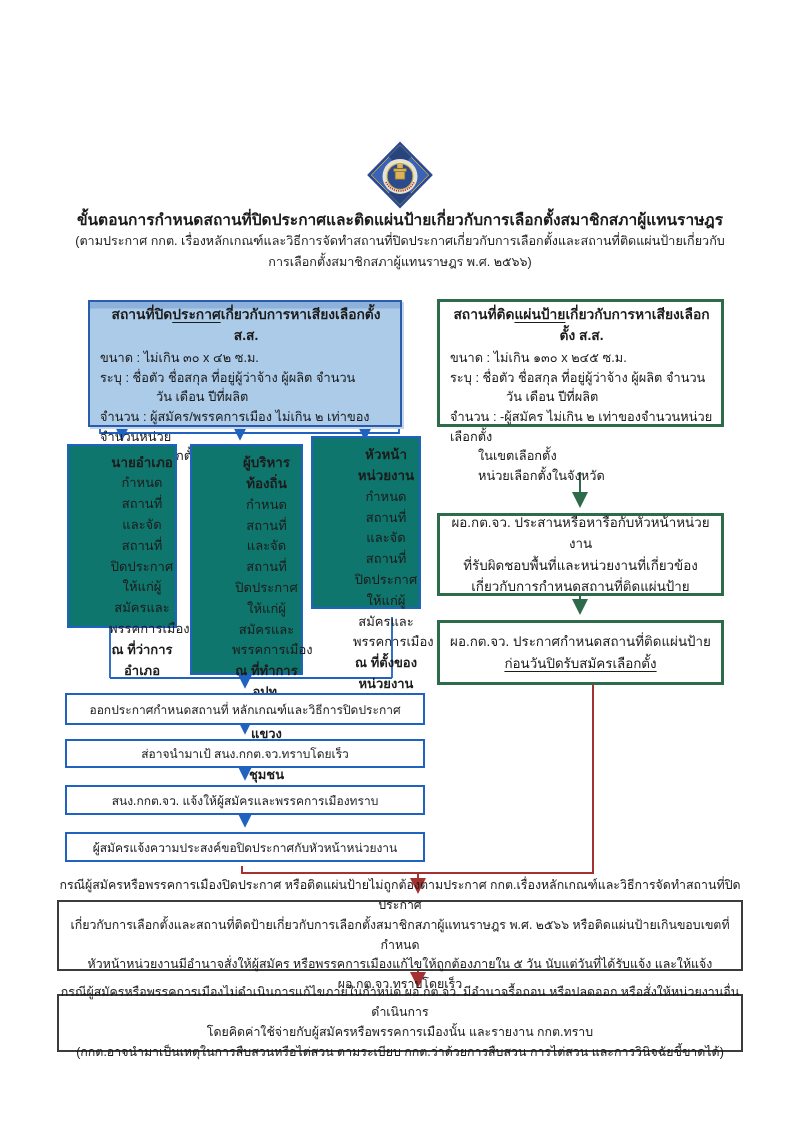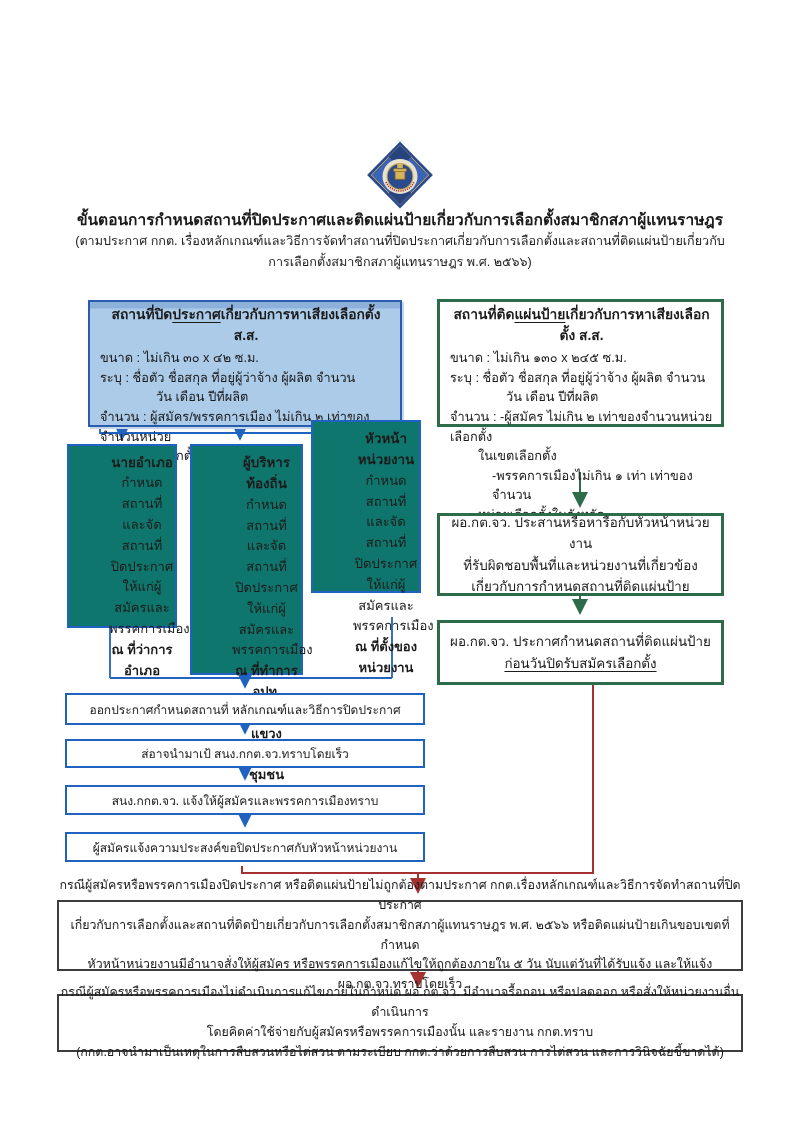--- a/index.html
+++ b/index.html
@@ -30,21 +30,21 @@
   .ind1{padding-left:56px;}
   .ind2{padding-left:28px;}
   .ind3{padding-left:42px;}
 
   
   .actor{border:2px solid #1f62c0;background:#0f766e;text-align:center;font-size:13px;line-height:1.6;padding-top:6px;padding-left:40px;}
   .actor .name{font-weight:bold;font-size:13.4px;}
   .actor .loc{font-weight:bold;}
   .actor1{left:67px;top:428px;width:110px;height:184px;}
   .actor2{left:190px;top:428px;width:113px;height:231px;}
-  .actor3{left:311px;top:404px;width:110px;height:173px;}
+  .actor3{left:311px;top:420px;width:110px;height:173px;}
 
   
   .proc{border:2px solid #1f62c0;background:#fff;left:65px;width:360px;display:flex;align-items:center;justify-content:center;font-size:12px;}
   .proc1{top:677px;height:32px;}
   .proc2{top:723px;height:29px;}
   .proc3{top:769px;height:30px;}
   .proc4{top:816px;height:30px;}
 
   
   .gstep{border:3px solid #2e6b4a;background:#fff;left:437px;width:287px;display:flex;flex-direction:column;align-items:center;justify-content:center;font-size:13.4px;line-height:1.58;text-align:center;}
@@ -129,21 +129,20 @@
 
   <div class="abs info-box info-green">
     <div class="info-title">
       <span>สถานที่ติด</span><span class="u">แผ่นป้าย</span><span>เกี่ยวกับการหาเสียงเลือกตั้ง ส.ส.</span>
     </div>
     <div>ขนาด : ไม่เกิน ๑๓๐ x ๒๔๕ ซ.ม.</div>
     <div>ระบุ  : ชื่อตัว ชื่อสกุล ที่อยู่ผู้ว่าจ้าง ผู้ผลิต จำนวน</div>
     <div class="ind1">วัน เดือน ปีที่ผลิต</div>
     <div>จำนวน : -ผู้สมัคร ไม่เกิน ๒ เท่าของจำนวนหน่วยเลือกตั้ง</div>
     <div class="ind2">ในเขตเลือกตั้ง</div>
-    <div class="ind3">-พรรคการเมืองไม่เกิน ๑ เท่า เท่าของจำนวน</div>
     <div class="ind2">หน่วยเลือกตั้งในจังหวัด</div>
   </div>
 
   <div class="abs actor actor1">
     <div class="name">นายอำเภอ</div>
     <div class="pre">กำหนดสถานที่
 และจัดสถานที่
 ปิดประกาศ
 ให้แก่ผู้สมัครและ
 พรรคการเมือง</div>

